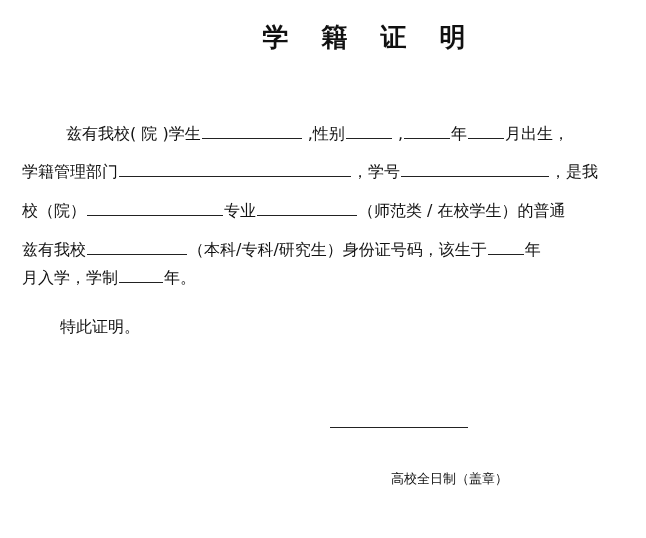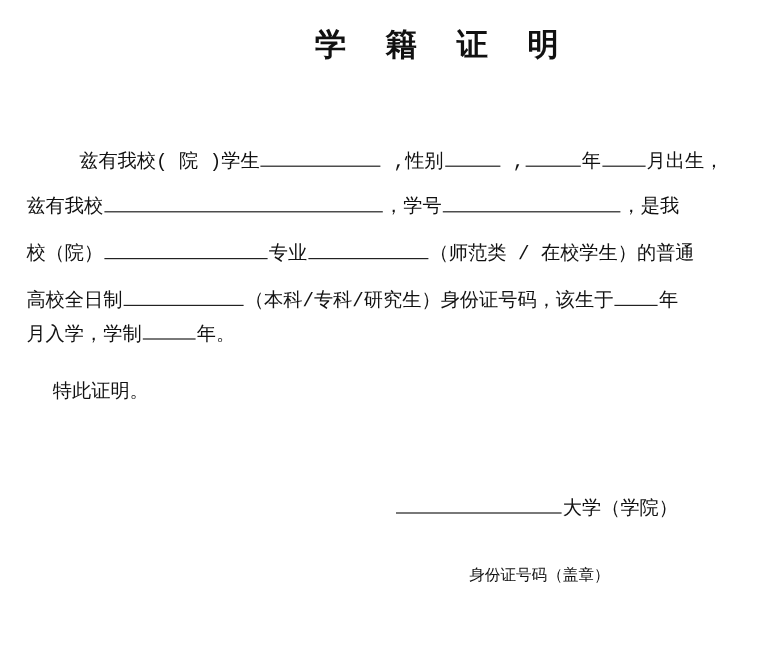--- a/index.html
+++ b/index.html
@@ -1,51 +1,51 @@
 <!DOCTYPE html>
 <html><head>
   <meta charset="utf-8">
   <style>
     html, body { margin: 0; padding: 0; background: #ffffff; }
     body { width: 646px; height: 538px; position: relative; overflow: hidden;
            font-family: "DejaVu Sans", "Liberation Sans", sans-serif; color: #111; }
     .title { position: absolute; top: 20px; left: 0; width: 646px; text-align: center;
              font-size: 26px; font-weight: bold; letter-spacing: 12px; margin-left: 47px; }
-    .line { position: absolute; left: 22px; font-size: 16px; white-space: nowrap; line-height: 22px; font-family: Liberation Mono, monospace; }
+    .line { position: absolute; left: 22px; font-size: 16px; white-space: nowrap; line-height: 22px; }
     .blank { display: inline-block; border-bottom: 1px solid #222; height: 16px; vertical-align: baseline; margin: 0 1px; }
     .sig { position: absolute; white-space: nowrap; }
   </style>
 </head>
 <body>
 
 <div class="title">学 籍 证 明</div>
 
 <div class="line" style="top:122px; left:66px;">
   <span>兹有我校( 院 )学生</span><span class="blank" style="width:100px"></span><span> ,性别</span><span class="blank" style="width:46px"></span><span> ,</span><span class="blank" style="width:46px"></span><span>年</span><span class="blank" style="width:36px"></span><span>月出生，</span>
 </div>
 
 <div class="line" style="top:160px;">
-  <span>兹有我校</span><span class="blank" style="width:232px"></span><span>，学号</span><span class="blank" style="width:148px"></span><span>，是我</span>
+  <span>学籍管理部门</span><span class="blank" style="width:232px"></span><span>，学号</span><span class="blank" style="width:148px"></span><span>，是我</span>
 </div>
 
 <div class="line" style="top:199px;">
   <span>校（院）</span><span class="blank" style="width:136px"></span><span>专业</span><span class="blank" style="width:100px"></span><span>（师范类 / 在校学生）的普通</span>
 </div>
 
 <div class="line" style="top:238px;">
-  <span>高校全日制</span><span class="blank" style="width:100px"></span><span>（本科/专科/研究生）身份证号码，该生于</span><span class="blank" style="width:36px"></span><span>年</span>
+  <span>兹有我校</span><span class="blank" style="width:100px"></span><span>（本科/专科/研究生）身份证号码，该生于</span><span class="blank" style="width:36px"></span><span>年</span>
 </div>
 
 <div class="line" style="top:266px;">
   <span>月入学，学制</span><span class="blank" style="width:44px"></span><span>年。</span>
 </div>
 
-<div class="line" style="top:316px; left:44px;">特此证明。</div>
+<div class="line" style="top:316px; left:60px;">特此证明。</div>
 
 <div class="sig" style="top:411px; left:329px; font-size:16px;">
-  <span class="blank" style="width:138px"></span><span>大学（学院）</span>
+  <span class="blank" style="width:138px"></span>
 </div>
 
-<div class="sig" style="top:470px; left:391px; font-size:13px;">身份证号码（盖章）</div>
+<div class="sig" style="top:470px; left:391px; font-size:13px;">高校全日制（盖章）</div>
 
 <div class="sig" style="top:509px; left:404px; font-size:13px;margin-top:28px;">
   <span>年</span><span style="display:inline-block;width:32px"></span><span>月</span><span style="display:inline-block;width:32px"></span><span>日</span>
 </div>
 
 </body></html>

